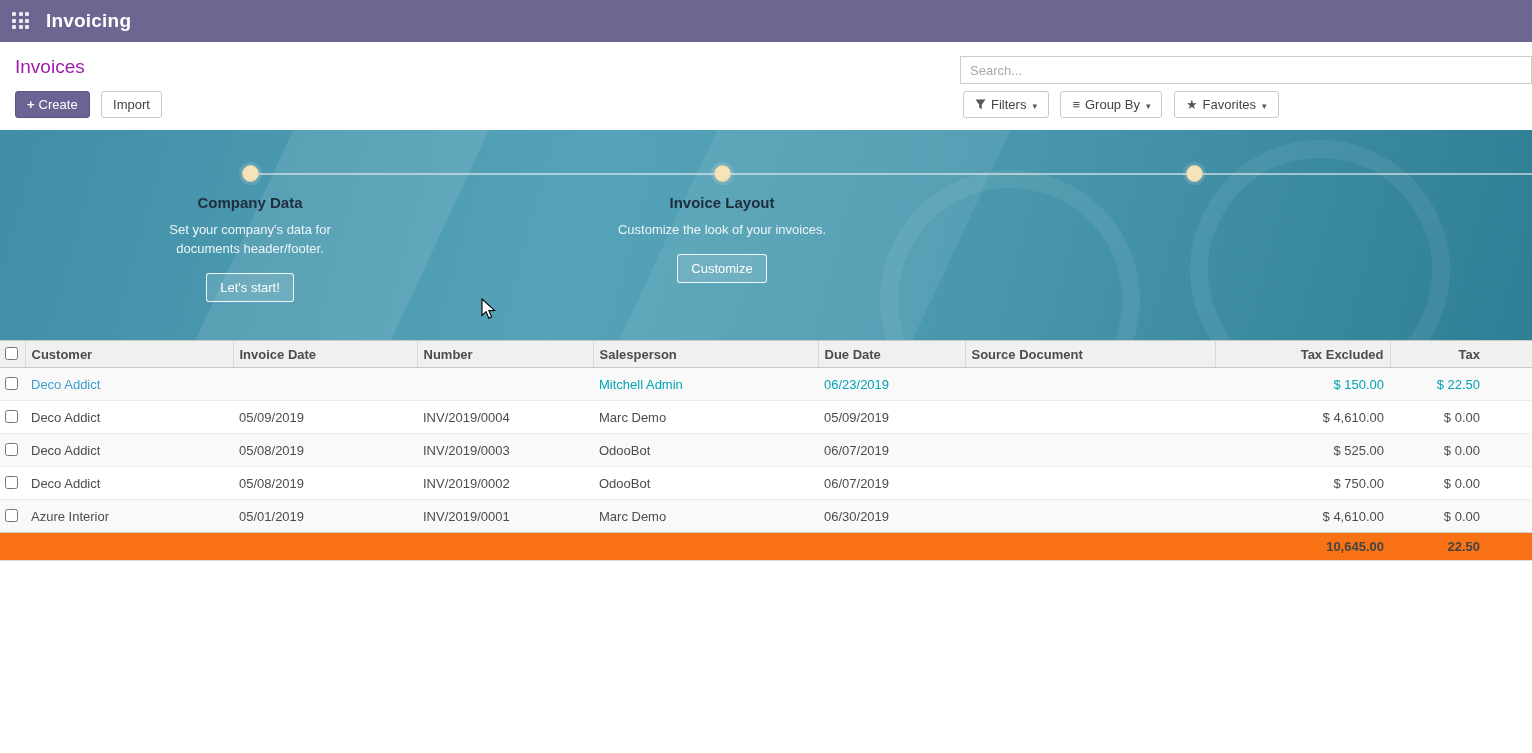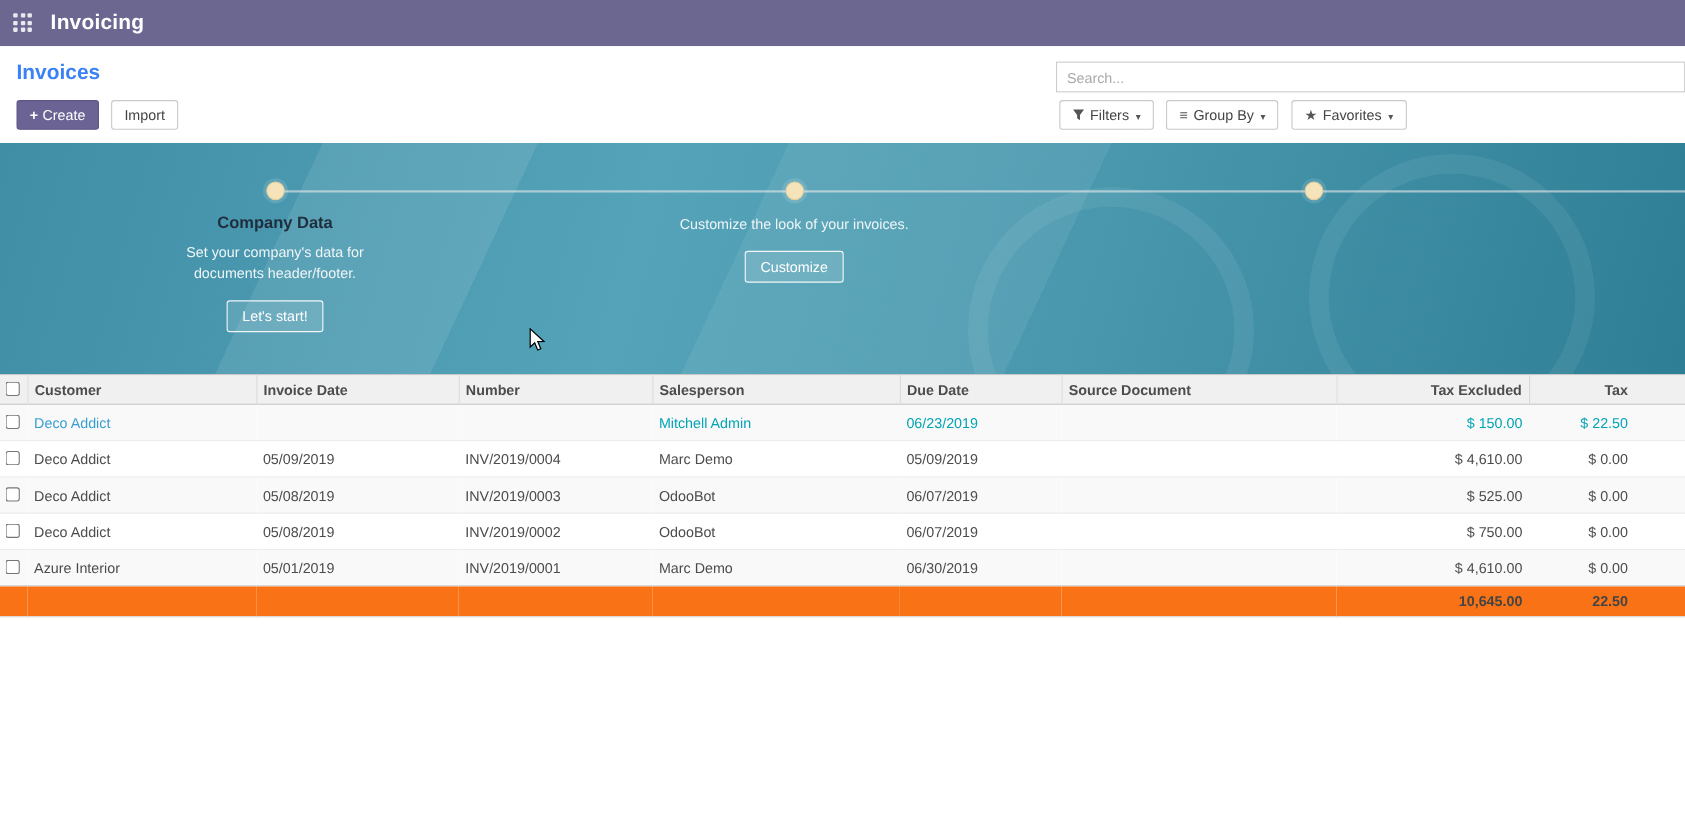--- a/index.html
+++ b/index.html
@@ -12,21 +12,21 @@
     color: #fff; padding-left: 12px;
   }
   .apps-icon { width: 18px; height: 18px; display: grid; grid-template-columns: repeat(3,5px); grid-template-rows: repeat(3,5px); gap: 1.5px; cursor: pointer; }
   .apps-icon span { background: rgba(255,255,255,0.85); width: 4px; height: 4px; border-radius: 1px; }
   .brand { font-size: 19px; font-weight: bold; margin-left: 16px; letter-spacing: 0.2px; cursor: pointer; }
   .nav-menu { display: flex; margin-left: 56px; gap: 28px; }
   .nav-menu a { color: rgba(255,255,255,0.95); font-size: 13px; text-decoration: none; cursor: pointer; }
 
   
   .control-panel { position: relative; height: 88px; background: #fff; }
-  .page-title { position: absolute; left: 15px; top: 14px; font-size: 19px; font-weight: bold; color: #3b82f6; }
+  .page-title { position: absolute; left: 15px; top: 14px; font-size: 19px; font-weight: normal; color: #a21caf; }
   .search-input {
     position: absolute; right: 0; top: 14px; width: 572px; height: 28px;
     border: 1px solid #ccc; padding: 0 9px; font-size: 13px; color: #333;
     font-family: "Liberation Sans", sans-serif; outline: none;
   }
   .search-input::placeholder { color: #a9a9a9; }
   .left-buttons { position: absolute; left: 15px; top: 49px; }
   .right-buttons { position: absolute; left: 963px; top: 49px; }
   .btn {
     display: inline-block; font-size: 13px; padding: 5px 11px; border: 1px solid #c9c9c9;
@@ -134,20 +134,21 @@
   <div class="timeline-dot dot-1"></div>
   <div class="timeline-dot dot-2"></div>
   <div class="timeline-dot dot-3"></div>
 
   <div class="onb-step step-1">
     <div class="onb-title">Company Data</div>
     <div class="onb-desc">Set your company's data for documents header/footer.</div>
     <button class="onb-btn">Let's start!</button>
   </div>
   <div class="onb-step step-2">
+    <div class="onb-title">Invoice Layout</div>
     <div class="onb-desc">Customize the look of your invoices.</div>
     <button class="onb-btn">Customize</button>
   </div>
 </div>
 
 <table class="list">
   <colgroup>
     <col style="width:25px">
       <col style="width:208px">
       <col style="width:184px">

